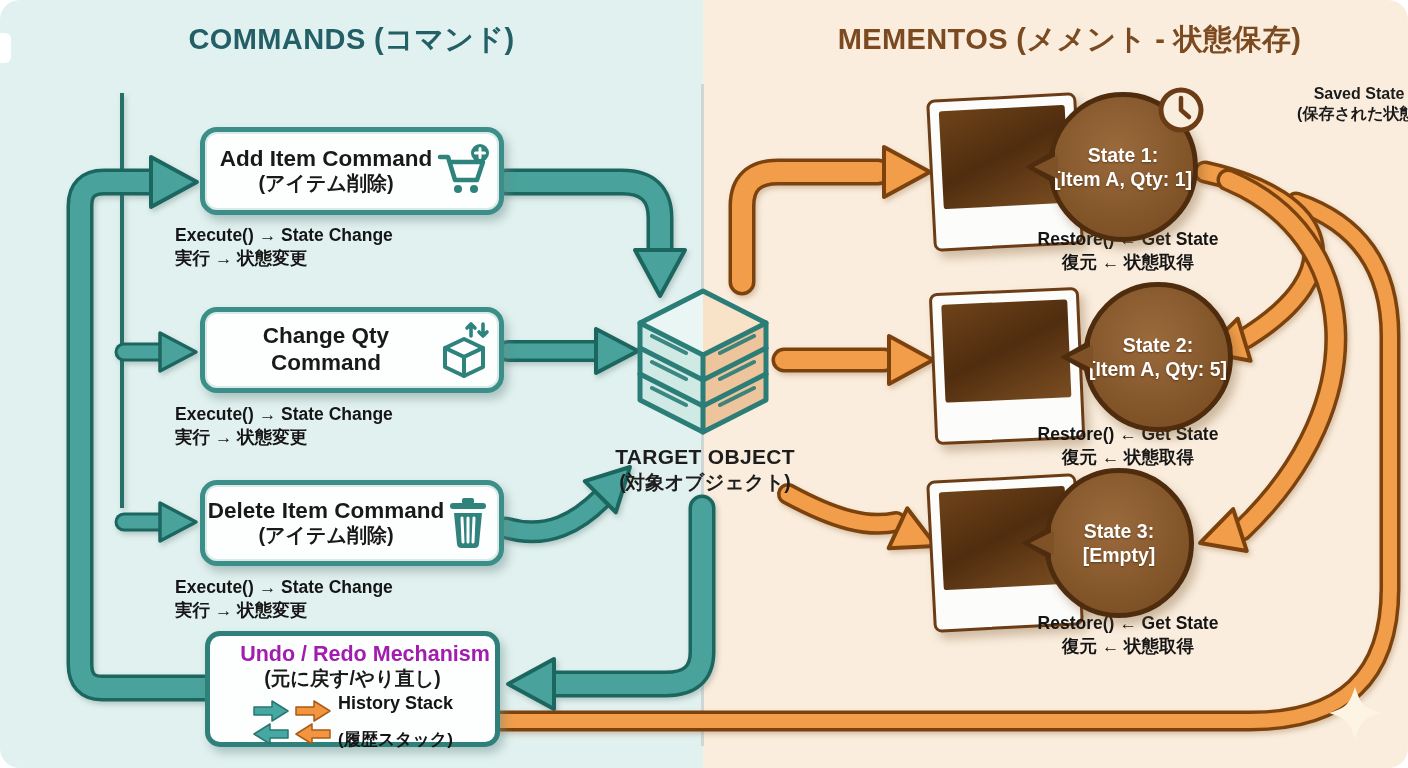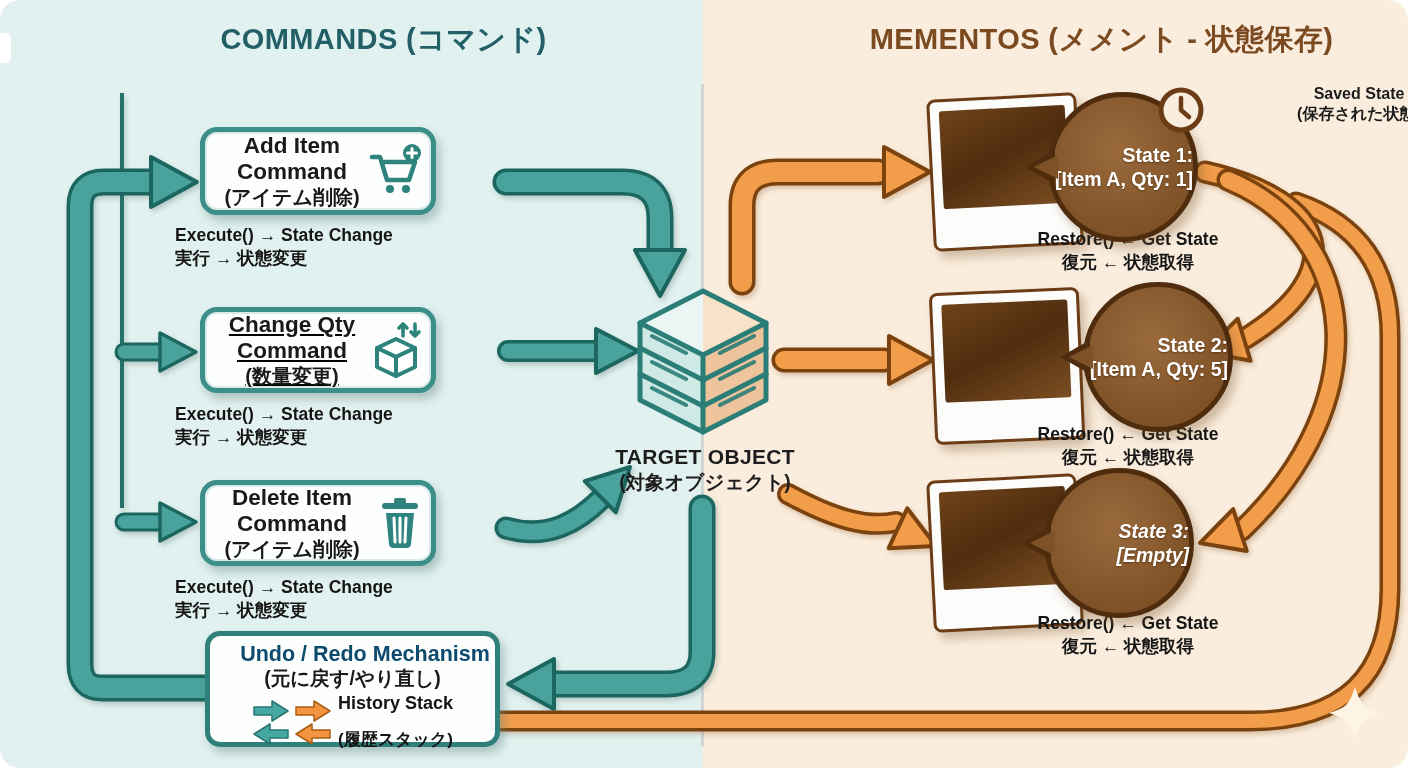--- a/index.html
+++ b/index.html
@@ -4,54 +4,54 @@
 <style>
   html,body{margin:0;padding:0;background:#fff;}
   .page{position:relative;width:1408px;height:768px;border-radius:20px;overflow:hidden;
         background:#fff;font-family:"Liberation Sans","DejaVu Sans",sans-serif;}
   .half{position:absolute;top:0;height:768px;}
   .half.left{left:0;width:703px;background:#e1f1ef;}
   .half.right{left:703px;width:705px;background:#faeddd;}
   .divider{position:absolute;left:701px;top:84px;width:3px;height:662px;background:#c7cecd;opacity:.75;}
   .edge-tab{position:absolute;left:0;top:33px;width:11px;height:30px;background:#fff;border-radius:0 6px 6px 0;}
   .layer{position:absolute;left:0;top:0;}
-  .panel-title{position:absolute;top:20px;text-align:center;font-size:29px;font-weight:800;letter-spacing:.4px;margin-left:32px;}
+  .panel-title{position:absolute;top:20px;text-align:center;font-size:29px;font-weight:800;letter-spacing:.4px;}
   .panel-title.commands{left:0;width:703px;color:#235f66;}
   .panel-title.mementos{left:703px;width:733px;color:#7b4a20;}
-  .cmd-box{position:absolute;left:200px;width:236px;background:#fdfefe;border:5px solid #3c8e88;
+  .cmd-box{position:absolute;left:200px;width:304px;background:#fdfefe;border:5px solid #3c8e88;
            border-radius:17px;box-shadow:4px 6px 10px rgba(106,140,137,.45), inset 0 0 0 2px rgba(60,142,136,.18);
            display:flex;align-items:center;justify-content:center;box-sizing:border-box;}
   .cmd-text{text-align:center;line-height:1.18;padding-right:52px;}
   .cmd-title{font-size:22.5px;font-weight:800;color:#191919;}
   .cmd-sub{font-size:20px;font-weight:800;color:#191919;}
   .cmd-icon{position:absolute;right:8px;top:50%;transform:translateY(-50%);}
   .note{position:absolute;left:175px;width:330px;text-align:left;font-size:17.5px;font-weight:800;
         color:#151515;line-height:1.32;}
   .rnote{position:absolute;left:978px;width:300px;text-align:center;font-size:17.5px;font-weight:800;
         color:#151515;line-height:1.32;}
   .undo-box{position:absolute;left:205px;top:631px;width:295px;height:116px;background:#fdfefe;
             border:5px solid #2f7f7a;border-radius:15px;box-sizing:border-box;
             box-shadow:4px 6px 10px rgba(106,140,137,.45);text-align:center;padding-top:6px;}
-  .undo-title{font-size:21.5px;font-weight:800;color:#0c4a6e;line-height:1.15;margin-left:25px;}
+  .undo-title{font-size:21.5px;font-weight:800;color:#a21caf;line-height:1.15;margin-left:25px;}
   .undo-sub{font-size:19.5px;font-weight:800;color:#191919;line-height:1.2;}
   .stack-row{display:flex;align-items:center;justify-content:center;margin-top:3px;}
   .stack-labels{text-align:left;line-height:1.15;}
   .stack-l1{font-size:18px;font-weight:800;color:#141414;}
   .stack-l2{font-size:17px;font-weight:800;color:#141414;margin-top:16px;}
   .target-text{position:absolute;left:565px;top:444px;width:280px;text-align:center;line-height:1.25;}
   .target-t1{font-size:21px;font-weight:800;color:#1d1d1d;letter-spacing:.3px;}
   .target-t2{font-size:19.5px;font-weight:800;color:#1d1d1d;}
   .polaroid{position:absolute;width:150px;height:152px;background:#fcfcfa;border:3px solid #6b3c16;
             border-radius:8px;box-sizing:border-box;box-shadow:5px 7px 10px rgba(130,95,55,.35);}
   .photo{position:absolute;left:9px;top:9px;right:9px;height:98px;border-radius:3px;
          background:linear-gradient(155deg,#6e4319 0%,#502d0f 48%,#7b4e22 100%);}
   .bubble{position:absolute;width:150px;height:150px;border-radius:50%;
           background:radial-gradient(circle at 45% 38%,#9a6a3c 0%,#85582c 55%,#74471d 100%);
           border:5px solid #4f2c0e;box-sizing:border-box;box-shadow:5px 7px 10px rgba(120,85,45,.35);
-          display:flex;flex-direction:column;align-items:flex-end;justify-content:center;z-index:5;}
+          display:flex;flex-direction:column;align-items:center;justify-content:center;z-index:5;}
   .bubble::before{content:"";position:absolute;left:-28px;top:53px;width:0;height:0;
           border-top:17px solid transparent;border-bottom:17px solid transparent;border-right:30px solid #4f2c0e;}
   .bubble::after{content:"";position:absolute;left:-19px;top:58px;width:0;height:0;
           border-top:12px solid transparent;border-bottom:12px solid transparent;border-right:24px solid #7e5126;}
   .bubble-line{font-size:19.5px;font-weight:800;color:#fff;text-shadow:0 1px 2px rgba(60,30,5,.55);line-height:1.25;}
   .saved-state{position:absolute;left:1260px;top:84px;width:198px;text-align:center;font-size:16px;
                font-weight:800;color:#1b1b1b;line-height:1.25;}
   .clock{position:absolute;left:1156px;top:85px;z-index:6;}
 </style>
 </head>
@@ -174,24 +174,23 @@
       <circle cx="39" cy="46" r="4" fill="#2e837d"></circle>
       <circle cx="45" cy="10" r="9" fill="#2e837d"></circle>
       <path d="M 45,5.5 L 45,14.5 M 40.5,10 L 49.5,10" stroke="#ffffff" stroke-width="3" stroke-linecap="round"></path>
     </svg>
   </div>
   <div class="note" style="top:224px;">
     <div>Execute() → State Change</div>
     <div>実行 → 状態変更</div>
   </div>
 
-  <div class="cmd-box" style="top:307px;height:86px;text-decoration:underline;">
+  <div class="cmd-box" style="top:307px;height:86px;">
     <div class="cmd-text">
       <div class="cmd-title">Change Qty Command</div>
-      <div class="cmd-sub">(数量変更)</div>
     </div>
     <svg class="cmd-icon" width="54" height="58" viewBox="0 0 54 58">
       <path d="M 34,3 L 34,15 M 30,7 L 34,3 L 38,7" fill="none" stroke="#2e837d" stroke-width="3.6" stroke-linecap="round" stroke-linejoin="round"></path>
       <path d="M 46,15 L 46,3 M 42,11 L 46,15 L 50,11" fill="none" stroke="#2e837d" stroke-width="3.6" stroke-linecap="round" stroke-linejoin="round"></path>
       <polygon points="27,18 46,27 27,36 8,27" fill="#ffffff" stroke="#2e837d" stroke-width="4" stroke-linejoin="round"></polygon>
       <polygon points="8,27 27,36 27,55 8,46" fill="#ffffff" stroke="#2e837d" stroke-width="4" stroke-linejoin="round"></polygon>
       <polygon points="46,27 27,36 27,55 46,46" fill="#ffffff" stroke="#2e837d" stroke-width="4" stroke-linejoin="round"></polygon>
     </svg>
   </div>
   <div class="note" style="top:403px;">
@@ -288,21 +287,21 @@
     <div class="bubble-line">[Item A, Qty: 5]</div>
   </div>
   <div class="rnote" style="top:423px;">
     <div>Restore() ← Get State</div>
     <div>復元 ← 状態取得</div>
   </div>
 
   <div class="polaroid" style="left:930px;top:477px;transform:rotate(-3deg);">
     <div class="photo"></div>
   </div>
-  <div class="bubble" style="left:1044px;top:468px;font-style:italic;">
+  <div class="bubble" style="left:1044px;top:468px;">
     <div class="bubble-line">State 3:</div>
     <div class="bubble-line">[Empty]</div>
   </div>
   <div class="rnote" style="top:612px;">
     <div>Restore() ← Get State</div>
     <div>復元 ← 状態取得</div>
   </div>
 </div>
 
 </body></html>

